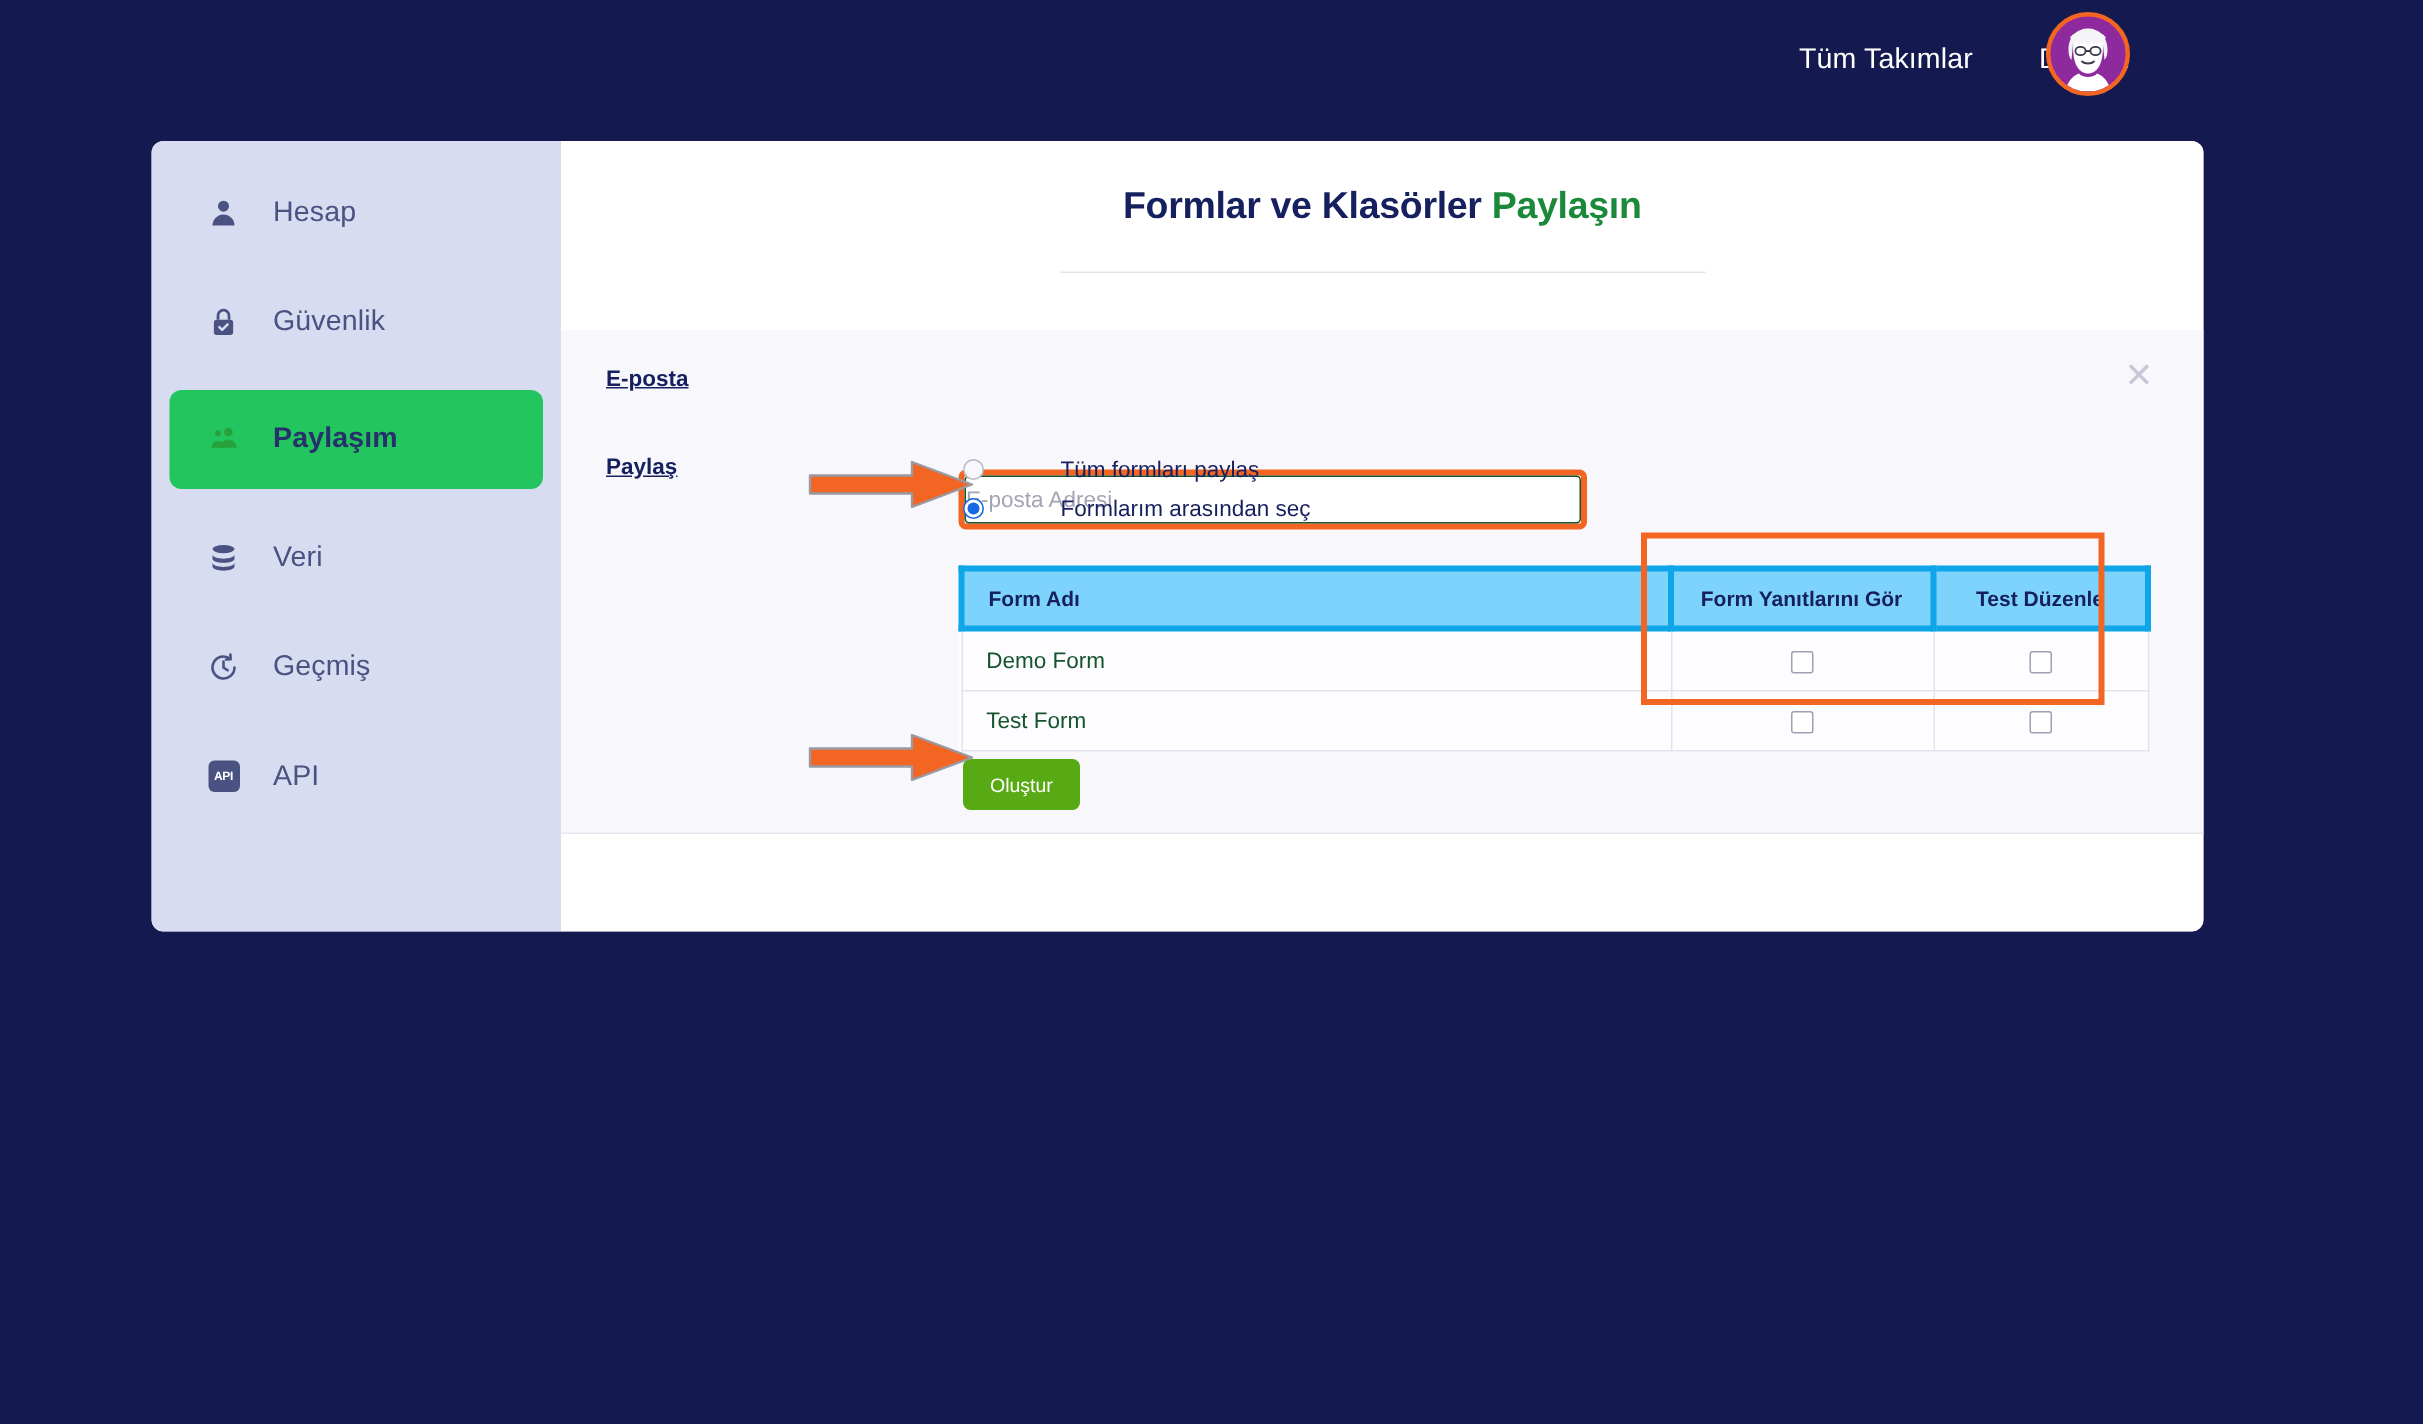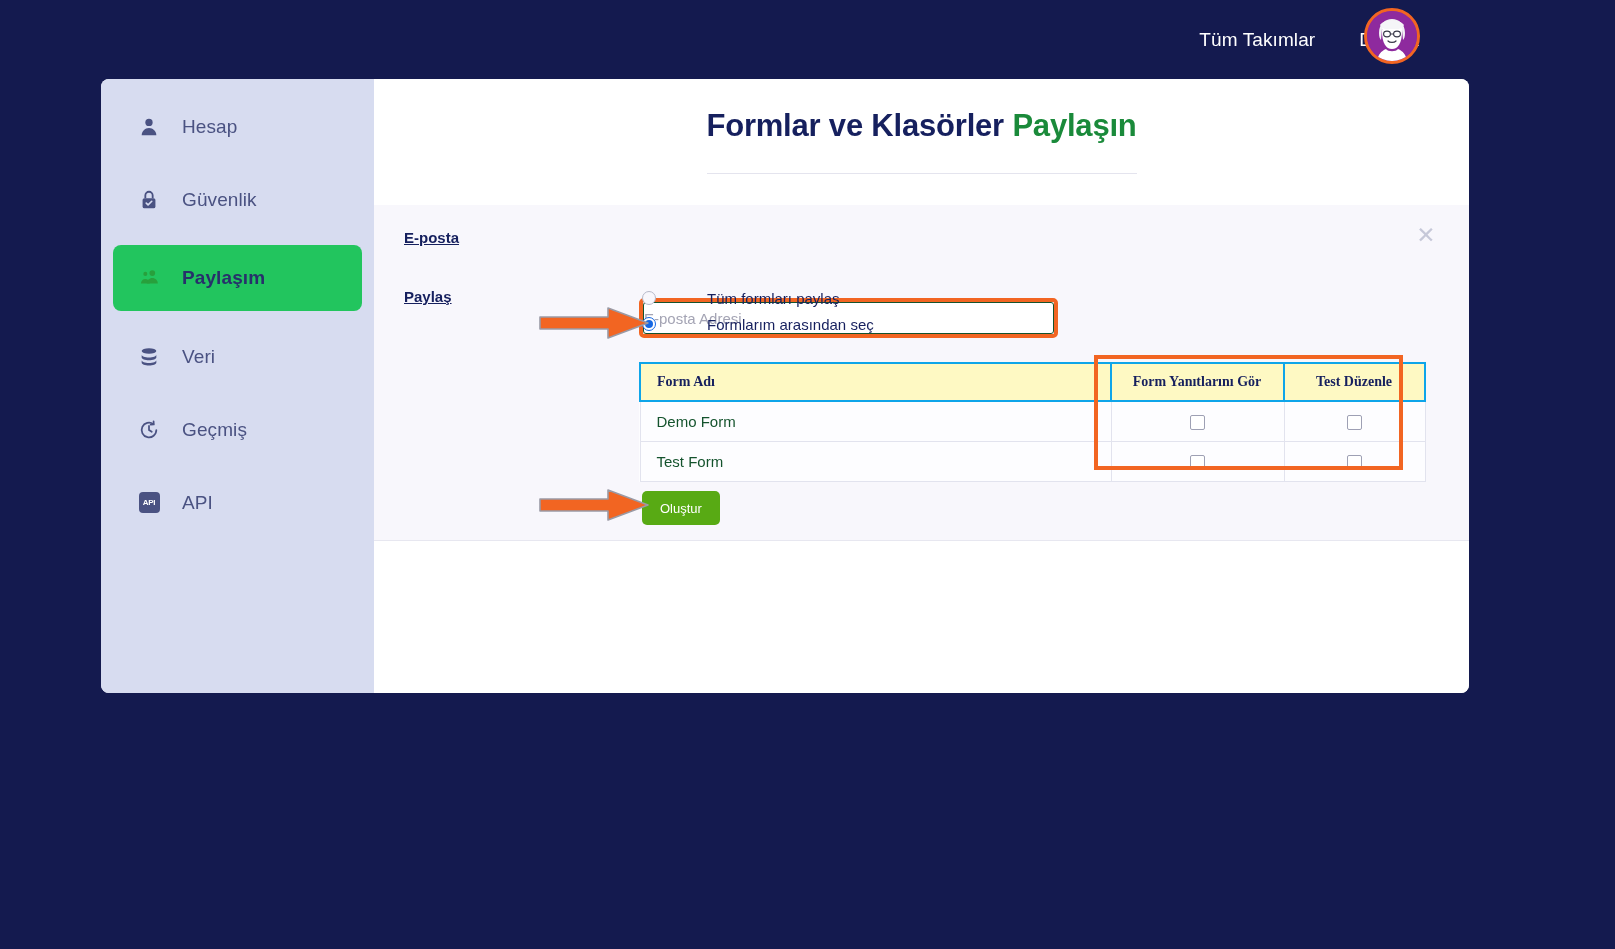--- a/index.html
+++ b/index.html
@@ -42,22 +42,22 @@
     background: #8e2a9e;
     border: 3px solid #f26522;
     box-sizing: border-box;
     overflow: hidden;
   }
   .avatar svg { display: block; width: 100%; height: 100%; }
 
   
   .card {
     position: absolute;
-    left: 101px; top: 79px;
-    width: 1368px; height: 614px;
+    left: 101px; top: 94px;
+    width: 1368px; height: 527px;
     background: #ffffff;
     border-radius: 8px;
     overflow: hidden;
     display: flex;
   }
 
   
   .sidebar {
     width: 273px;
     background: #d7dcf0;
@@ -113,25 +113,25 @@
   }
 
   
   .content {
     flex: 1;
     position: relative;
     background: #ffffff;
   }
   .page-title {
     text-align: center;
-    font-size: 31px;
+    font-size: 25px;
     font-weight: bold;
     color: #16205e;
-    padding-top: 29px;
     letter-spacing: -0.2px;
+    margin-top: 29px;
   }
   .page-title .accent { color: #1a8a3a; }
   .title-divider {
     width: 430px;
     height: 1px;
     background: #e4e4ee;
     margin: 29px auto 0 auto;
   }
 
   .form-panel {
@@ -228,29 +228,28 @@
     left: 265px; top: 157px;
     width: 760px;
   }
   table.forms {
     border-collapse: collapse;
     width: 760px;
     table-layout: fixed;
     background: #fdfdff;
   }
   table.forms th {
-    background: #fef9c3;
+    background: #7dd3fc;
     color: #16205e;
     font-size: 14px;
     font-weight: bold;
     height: 34px;
-    border: 2px solid #0ea5e9;
+    border: 4px solid #0ea5e9;
     text-align: left;
     padding-left: 16px;
-    font-family: Liberation Serif, serif;
   }
   table.forms th.c { text-align: center; padding-left: 0; }
   table.forms td {
     height: 37px;
     border: 1px solid #e2e3ee;
     font-size: 15px;
     color: #14532d;
     padding-left: 16px;
   }
   table.forms td.c { text-align: center; padding-left: 0; }

